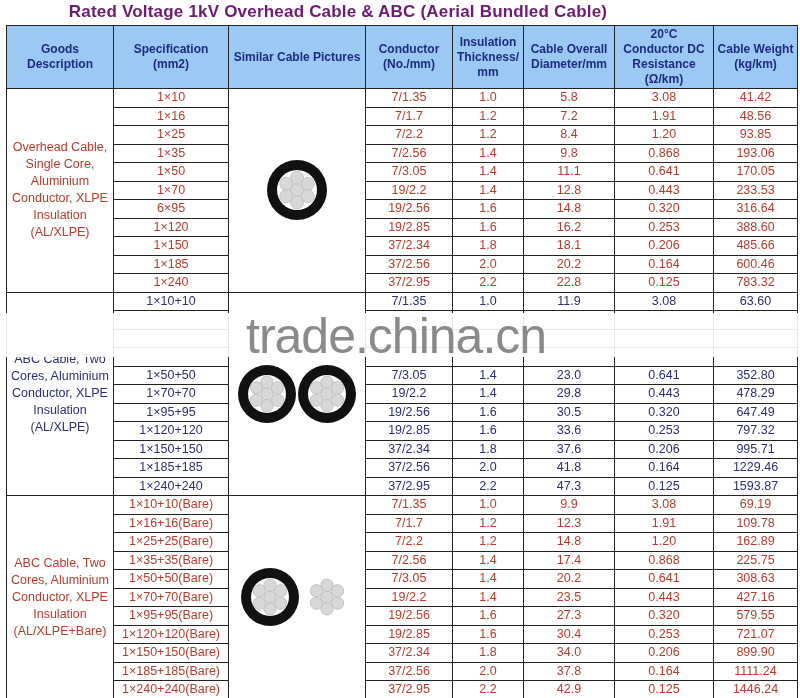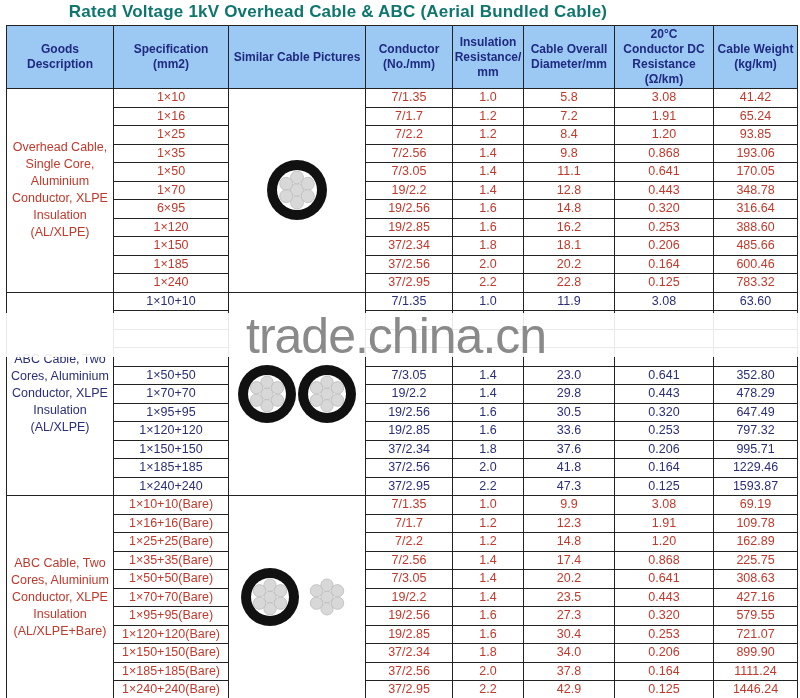--- a/index.html
+++ b/index.html
@@ -1,17 +1,17 @@
 <!DOCTYPE html>
 <html><head>
 <meta charset="utf-8">
 <style>
   html, body { margin:0; padding:0; background:#ffffff; }
   body { width:800px; height:698px; position:relative; overflow:hidden; font-family:"Liberation Sans", sans-serif; }
-  .title { position:absolute; left:0; top:2px; width:676px; text-align:center; font-size:17px; font-weight:bold; color:#0f766e; letter-spacing:0.2px; }
+  .title { position:absolute; left:0; top:2px; width:676px; text-align:center; font-size:17px; font-weight:bold; color:#701a75; letter-spacing:0.2px; }
   table.spec { position:absolute; left:6px; top:25px; border-collapse:collapse; table-layout:fixed; width:791px; }
   table.spec th, table.spec td { border:1px solid #222; padding:0; text-align:center; vertical-align:middle; }
   table.spec th { background:#9cc8f4; color:#1f2a80; font-weight:bold; font-size:12px; line-height:15px; height:62px; }
   table.spec td { font-size:12.5px; height:17.5px; line-height:17px; }
   .red td, td.red { color:#c0392b; }
   .blue td, td.blue { color:#2a2f78; }
   td.desc { font-size:12px; line-height:15px; padding:0 2px; }
   td.pic { border-top:1px solid #222; border-bottom:1px solid #222; background:#fff; }
   .watermark { position:absolute; left:0; top:307px; width:700px; height:52px; pointer-events:none; }
   .wm-band { position:absolute; left:0; top:6px; width:800px; height:44px; background:rgba(255,255,255,0.9); }
@@ -33,21 +33,21 @@
       <col style="width:91px">
       <col style="width:99px">
       <col style="width:84px">
   </colgroup>
   <thead>
     <tr>
       <th>Goods Description</th>
       <th>Specification (mm2)</th>
       <th>Similar Cable Pictures</th>
       <th>Conductor (No./mm)</th>
-      <th>Insulation Resistance/ mm</th>
+      <th>Insulation Thickness/ mm</th>
       <th>Cable Overall Diameter/mm</th>
       <th>
         <div>20°C</div>
         <div>Conductor DC Resistance</div>
         <div>(Ω/km)</div>
       </th>
       <th>Cable Weight (kg/km)</th>
     </tr>
   </thead>
   <tbody id="tbody">
@@ -74,21 +74,21 @@
         <td>5.8</td>
         <td>3.08</td>
         <td>41.42</td>
       </tr>
       <tr class="red">
         <td>1×16</td>
         <td>7/1.7</td>
         <td>1.2</td>
         <td>7.2</td>
         <td>1.91</td>
-        <td>65.24</td>
+        <td>48.56</td>
       </tr>
       <tr class="red">
         <td>1×25</td>
         <td>7/2.2</td>
         <td>1.2</td>
         <td>8.4</td>
         <td>1.20</td>
         <td>93.85</td>
       </tr>
       <tr class="red">
@@ -106,21 +106,21 @@
         <td>11.1</td>
         <td>0.641</td>
         <td>170.05</td>
       </tr>
       <tr class="red">
         <td>1×70</td>
         <td>19/2.2</td>
         <td>1.4</td>
         <td>12.8</td>
         <td>0.443</td>
-        <td>348.78</td>
+        <td>233.53</td>
       </tr>
       <tr class="red">
         <td>6×95</td>
         <td>19/2.56</td>
         <td>1.6</td>
         <td>14.8</td>
         <td>0.320</td>
         <td>316.64</td>
       </tr>
       <tr class="red">

